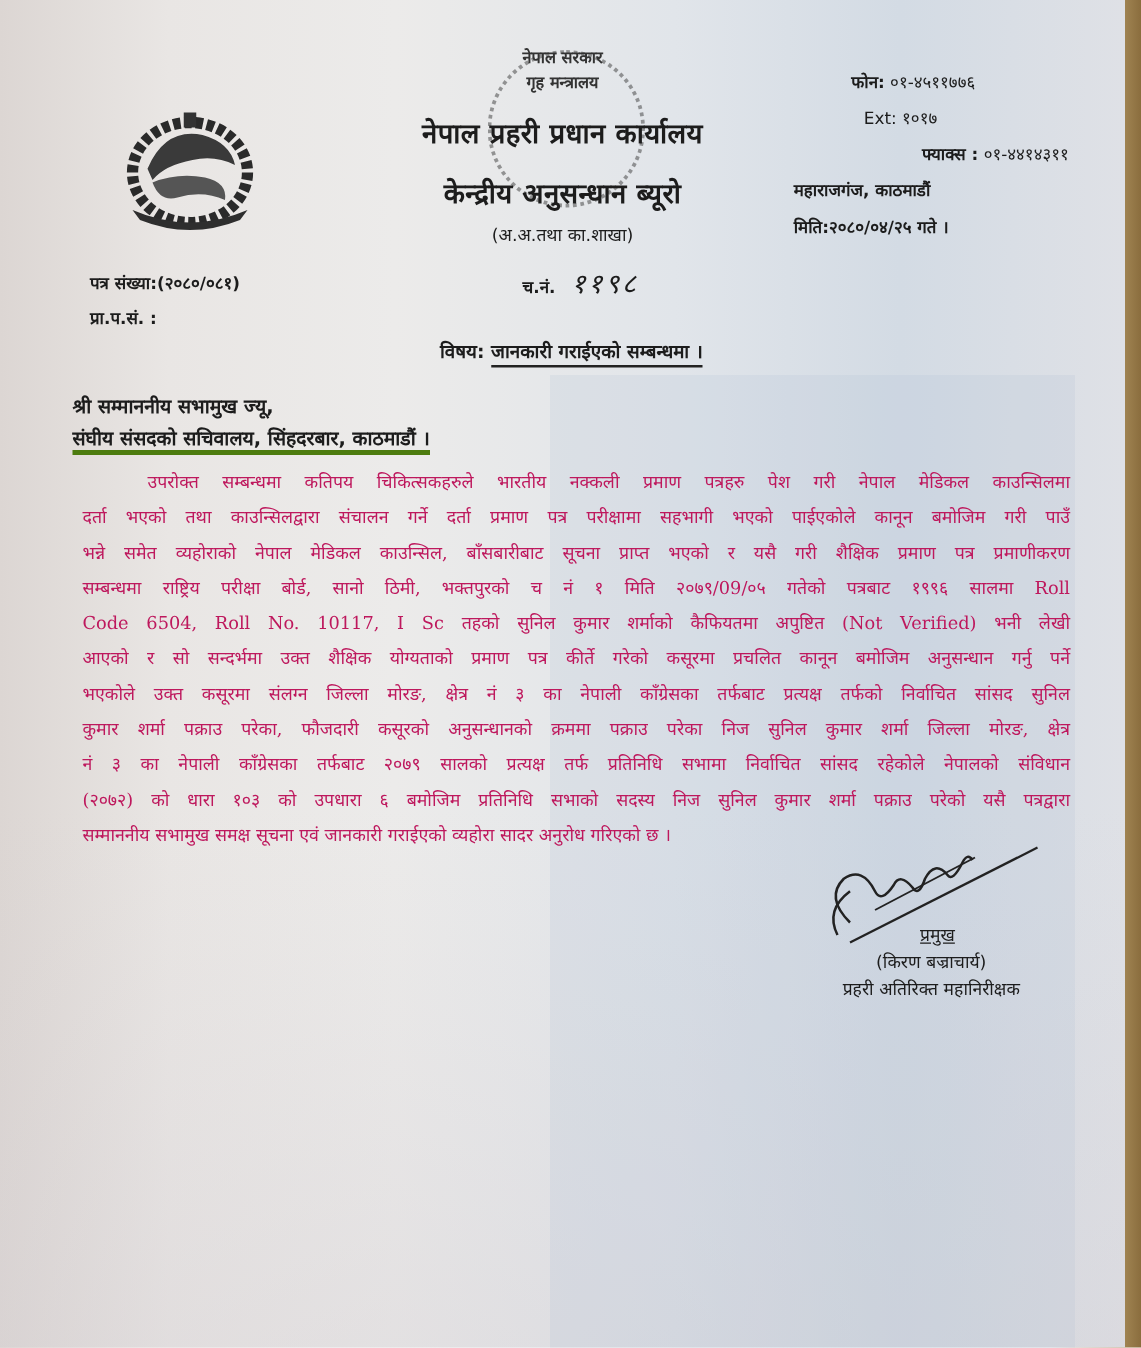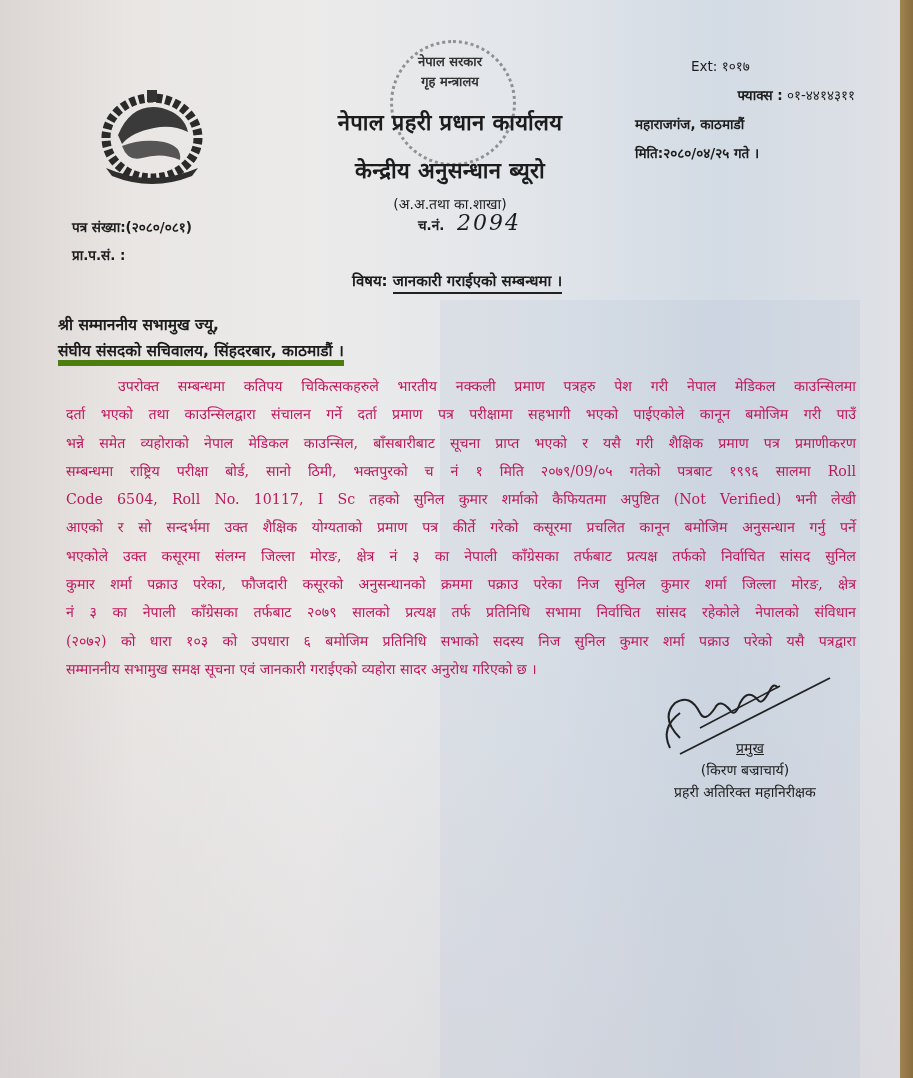--- a/index.html
+++ b/index.html
@@ -13,41 +13,41 @@
       background:
         linear-gradient(180deg, rgba(240,238,236,0.0) 0%, rgba(240,238,236,0.0) 60%, rgba(210,205,210,0.35) 100%),
         linear-gradient(90deg, #dcd6d3 0%, #e9e6e4 15%, #ecebea 35%, #e1e5ea 60%, #d3dbe4 80%, #dfe1e6 100%);
     }
     .shade {
       position: absolute; left: 440px; top: 300px; width: 420px; height: 780px;
       background: rgba(170,190,210,0.18); pointer-events: none;
     }
     .abs { position: absolute; }
     .emblem { left: 92px; top: 80px; width: 120px; height: 110px; }
-    .hdr-center { left: 270px; top: 52px; width: 360px; text-align: center; }
+    .hdr-center { left: 270px; top: 37px; width: 360px; text-align: center; }
     .hdr-small { font-size: 13px; font-weight: bold; line-height: 20px; color: #333; }
     .hdr-big { font-size: 22px; font-weight: bold; line-height: 34px; letter-spacing: 0.3px; margin-top: 14px; }
     .hdr-branch { font-size: 14px; line-height: 24px; margin-top: 4px; }
     .stamp {
       position: absolute; left: 390px; top: 40px; width: 120px; height: 120px;
       border-radius: 50%; border: 3px dotted rgba(40,40,40,0.45);
     }
     .contact { left: 635px; top: 52px; width: 220px; font-size: 13.5px; line-height: 29px; }
     .contact .row { white-space: nowrap; }
     .contact b { font-weight: bold; }
     .c1 { padding-left: 46px; }
     .c2 { padding-left: 56px; }
     .c3 { padding-left: 26px; text-align: right; }
     .ref-left { left: 72px; top: 213px; font-size: 13.5px; font-weight: bold; line-height: 28px; }
     .chno { left: 418px; top: 210px; font-size: 13.5px; font-weight: bold; }
     .chno .hand { font-family: "DejaVu Serif", serif; font-weight: normal; font-size: 22px; font-style: italic; margin-left: 8px; letter-spacing: 2px; }
     .subject { left: 352px; top: 270px; font-size: 15px; font-weight: bold; }
     .subject .u { border-bottom: 2px solid #222; padding-bottom: 2px; }
     .addr { left: 58px; top: 312px; font-size: 15.5px; font-weight: bold; line-height: 26px; }
-    .addr .u { border-bottom: 6px solid #4d7c0f; }
+    .addr .u { border-bottom: 4px solid #4d7c0f; }
     .body {
       left: 66px; top: 372px; width: 790px; font-family: "DejaVu Serif", serif;
       font-size: 14.2px; line-height: 28.3px; text-align: justify; color: #be185d;
     }
     .body .line { display: block; white-space: nowrap; text-align: justify; text-align-last: justify; }
     .body .line.first { padding-left: 52px; }
     .body .line.last { text-align-last: left; }
     .sig { left: 640px; top: 668px; width: 210px; text-align: center; }
     .sig svg { display: block; margin: 0 auto; }
     .sig .title { font-size: 14px; font-weight: normal; text-decoration: underline; margin-top: -30px; margin-left: 10px; }
@@ -74,39 +74,43 @@
 
 <div class="abs hdr-center">
   <div class="hdr-small">नेपाल सरकार</div>
   <div class="hdr-small">गृह मन्त्रालय</div>
   <div class="hdr-big">नेपाल प्रहरी प्रधान कार्यालय</div>
   <div class="hdr-big">केन्द्रीय अनुसन्धान ब्यूरो</div>
   <div class="hdr-branch">(अ.अ.तथा का.शाखा)</div>
 </div>
 
 <div class="abs contact">
+  <div class="row c1">
+    <b>फोन:</b>
+    <span>०१-४५११७७६</span>
+  </div>
   <div class="row c2">
     <span>Ext:</span>
     <span>१०१७</span>
   </div>
   <div class="row c3">
     <b>फ्याक्स :</b>
     <span>०१-४४१४३११</span>
   </div>
   <div class="row" style="font-weight:bold">महाराजगंज, काठमाडौं</div>
   <div class="row" style="font-weight:bold">मिति:२०८०/०४/२५ गते ।</div>
 </div>
 
 <div class="abs ref-left">
   <div>पत्र संख्या:(२०८०/०८१)</div>
   <div>प्रा.प.सं. :</div>
 </div>
 <div class="abs chno">
   <span>च.नं.</span>
-  <span class="hand">2094</span>
+  <span class="hand">११९८</span>
 </div>
 
 <div class="abs subject">
   <span>विषय:</span>
   <span class="u">जानकारी गराईएको सम्बन्धमा ।</span>
 </div>
 
 <div class="abs addr">
   <div>श्री सम्माननीय सभामुख ज्यू,</div>
   <div><span class="u">संघीय संसदको सचिवालय, सिंहदरबार, काठमाडौं ।</span></div>

